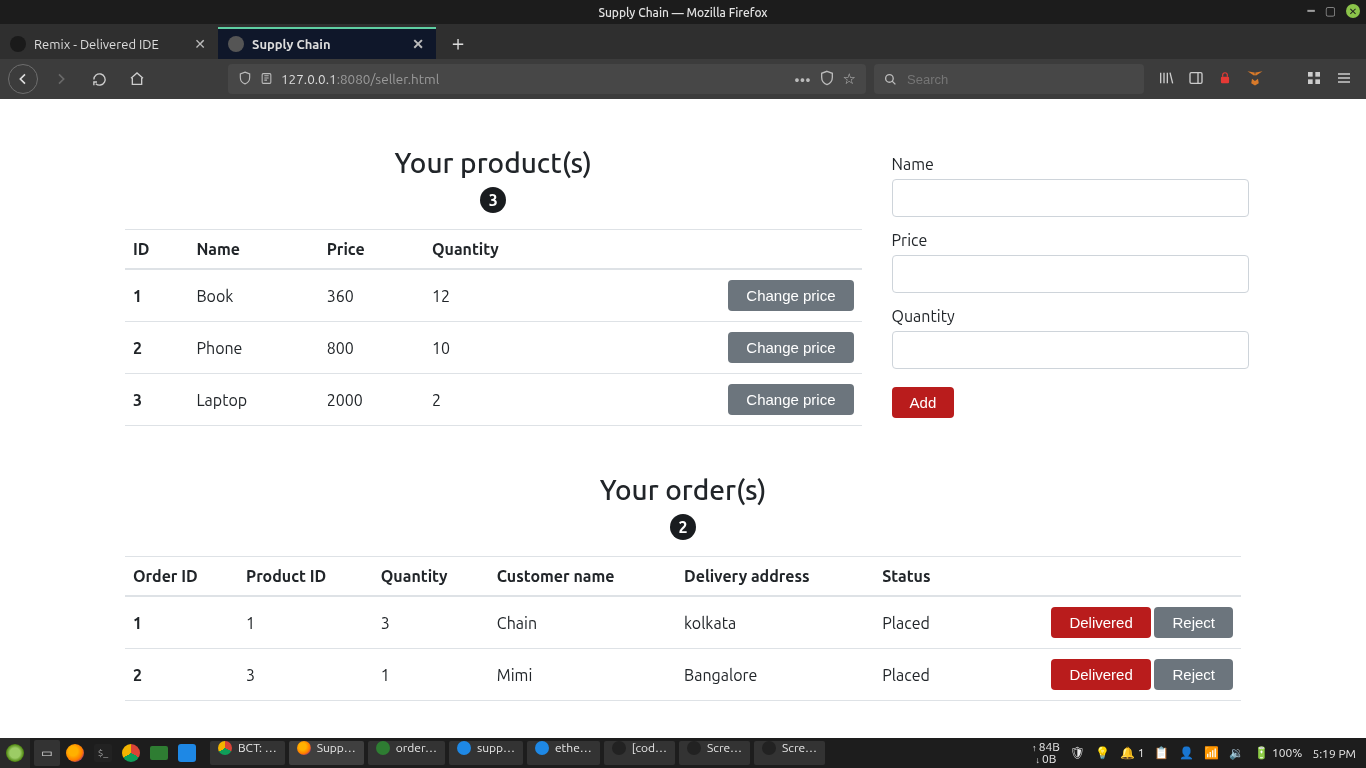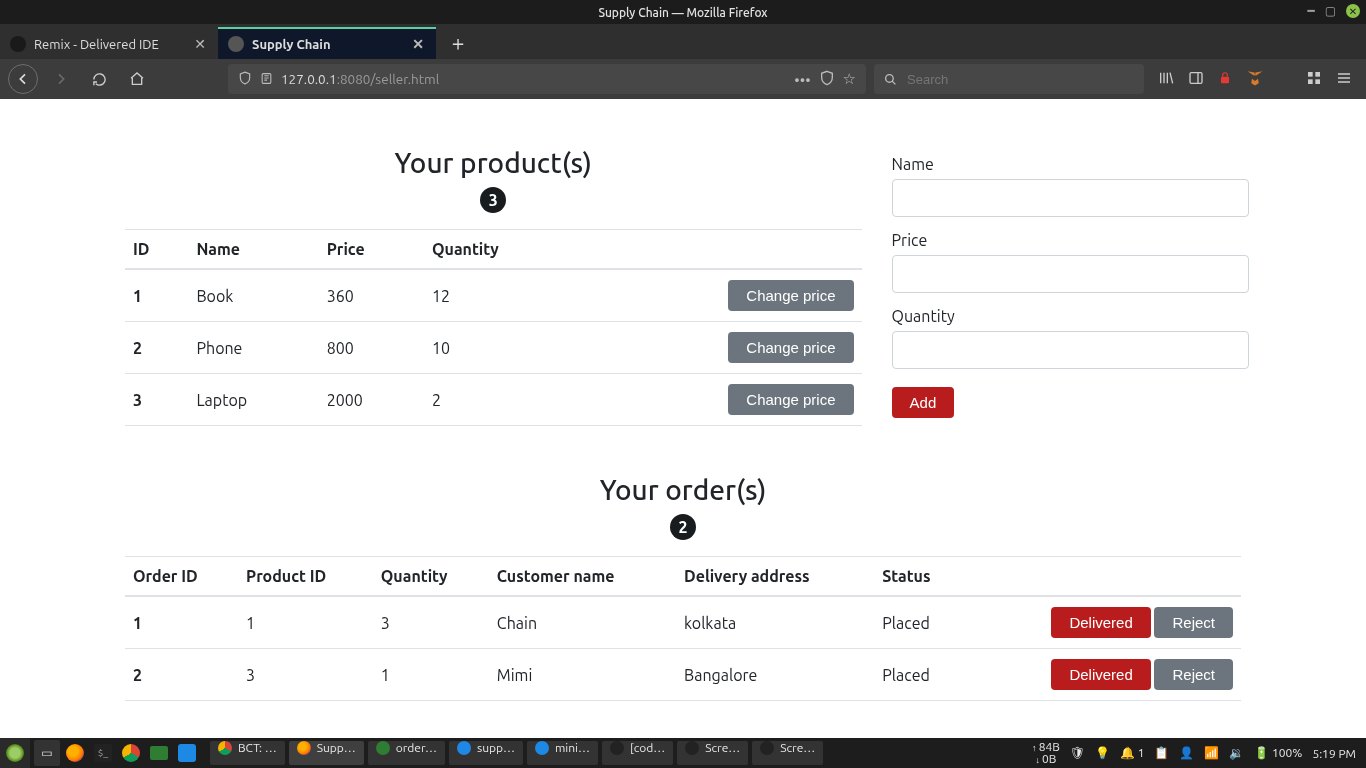--- a/index.html
+++ b/index.html
@@ -333,21 +333,21 @@
       <div class="task">
         <span class="ti folder-dot" style="border-radius:50%"></span>
         <span class="tl">order…</span>
       </div>
       <div class="task">
         <span class="ti vscode-dot" style="border-radius:50%"></span>
         <span class="tl">supp…</span>
       </div>
       <div class="task">
         <span class="ti vscode-dot" style="border-radius:50%"></span>
-        <span class="tl">mini…</span>
+        <span class="tl">ethe…</span>
       </div>
       <div class="task">
         <span class="ti term-dot" style="border-radius:50%"></span>
         <span class="tl">[cod…</span>
       </div>
       <div class="task">
         <span class="ti term-dot" style="border-radius:50%"></span>
         <span class="tl">Scre…</span>
       </div>
       <div class="task">

